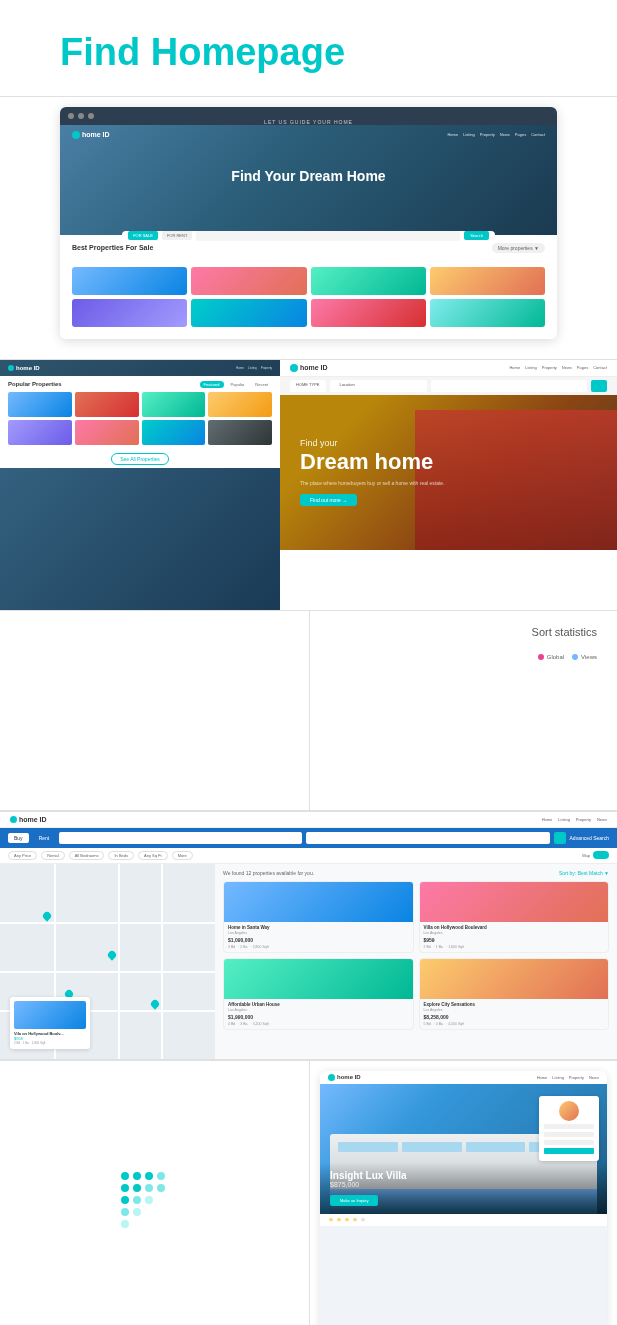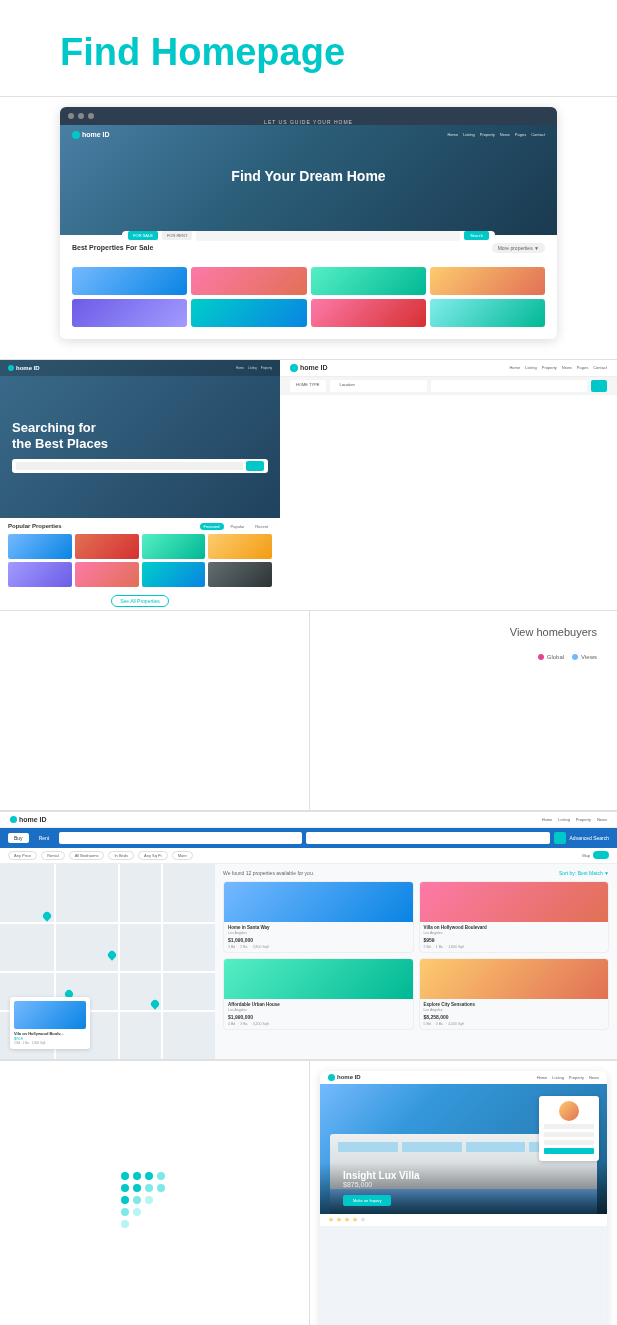--- a/index.html
+++ b/index.html
@@ -764,21 +764,21 @@
       left: 0; right: 0;
       height: 25px;
       background: linear-gradient(180deg, #74b9ff 0%, #2980b9 100%);
     }
     .villa-overlay {
       position: absolute;
       bottom: 0;
       left: 0;
       right: 0;
       background: linear-gradient(0deg, rgba(0,0,0,0.6) 0%, transparent 100%);
-      padding: 8px 23px;
+      padding: 8px 10px;
     }
     .villa-name {
       font-size: 10px;
       font-weight: 700;
       color: #fff;
     }
     .villa-price {
       font-size: 7px;
       color: rgba(255,255,255,0.8);
     }
@@ -921,27 +921,20 @@
       <div class="searching-browser">
         <div class="searching-nav">
           <div class="searching-logo">
             <div class="logo-dot" style="width:6px;height:6px;"></div>
             home ID
           </div>
           <div style="display:flex;gap:4px;">
             <span style="font-size:3px;color:rgba(255,255,255,0.7);">Home</span>
             <span style="font-size:3px;color:rgba(255,255,255,0.7);">Listing</span>
             <span style="font-size:3px;color:rgba(255,255,255,0.7);">Property</span>
-          </div>
-        </div>
-        <div class="searching-hero-content">
-          <div class="searching-title">Searching for<br>the Best Places</div>
-          <div class="searching-bar">
-            <div class="searching-input"></div>
-            <div class="searching-btn"></div>
           </div>
         </div>
         <div class="popular-props">
           <div class="popular-title-row">
             <span class="popular-title-sm">Popular Properties</span>
             <div class="popular-tabs">
               <span class="popular-tab act">Featured</span>
               <span class="popular-tab">Popular</span>
               <span class="popular-tab">Recent</span>
             </div>
@@ -994,30 +987,39 @@
             <span class="dream-nav-link">Pages</span>
             <span class="dream-nav-link">Contact</span>
           </div>
         </div>
         <div class="dream-search-bar">
           <span class="dream-search-type">HOME TYPE</span>
           <span class="dream-search-loc">Location</span>
           <div class="dream-search-input"></div>
           <div class="dream-search-btn"></div>
         </div>
+        <div class="dream-hero-img">
+          <div class="dream-building"></div>
+          <div class="dream-overlay">
+            <div class="dream-find">Find your</div>
+            <div class="dream-home-title">Dream home</div>
+            <div class="dream-subtitle-sm">The place where homebuyers buy or sell a home with real estate.</div>
+            <div class="dream-cta-btn">Find out more →</div>
+          </div>
+        </div>
       </div>
     </div>
   </div>
 
   <div class="divider-h"></div>
 
   <div class="stats-section">
     <div class="stats-left"></div>
     <div class="stats-right">
-      <div class="stats-title">View homebuyers</div>
+      <div class="stats-title">Sort statistics</div>
       <div class="chart-legend">
         <div class="legend-item">
           <div class="legend-dot" style="background:#e84393;"></div>
           <span>Global</span>
         </div>
         <div class="legend-item">
           <div class="legend-dot" style="background:#74b9ff;"></div>
           <span>Views</span>
         </div>
       </div>

